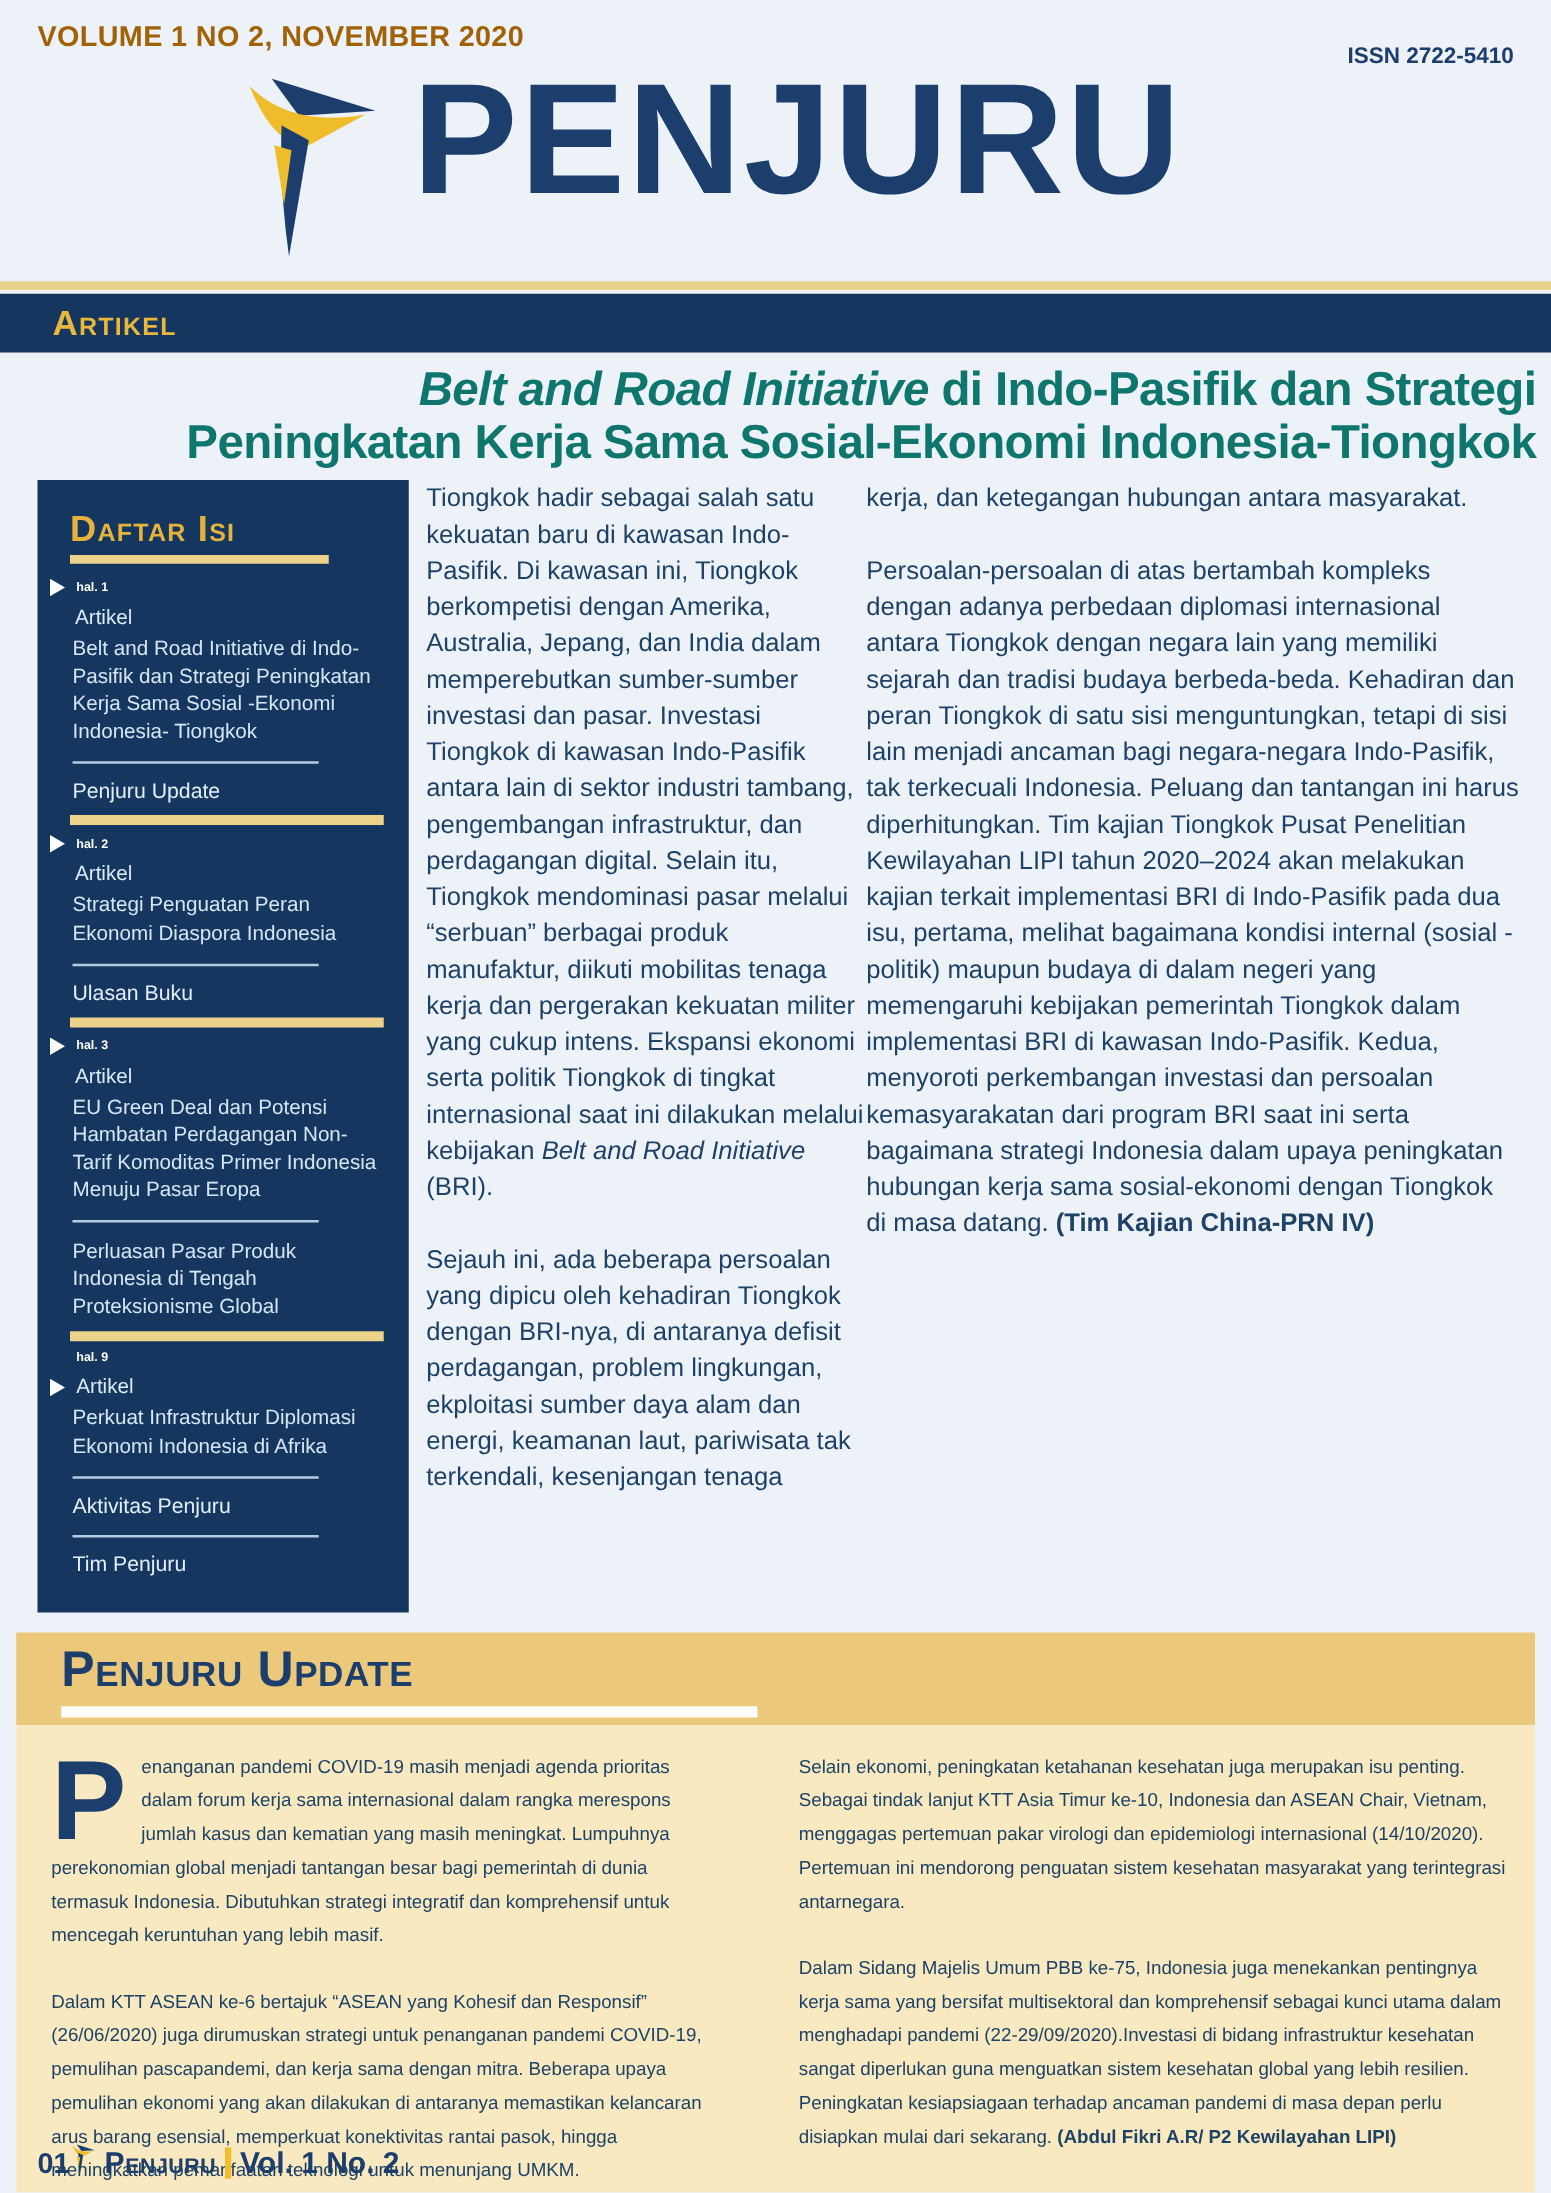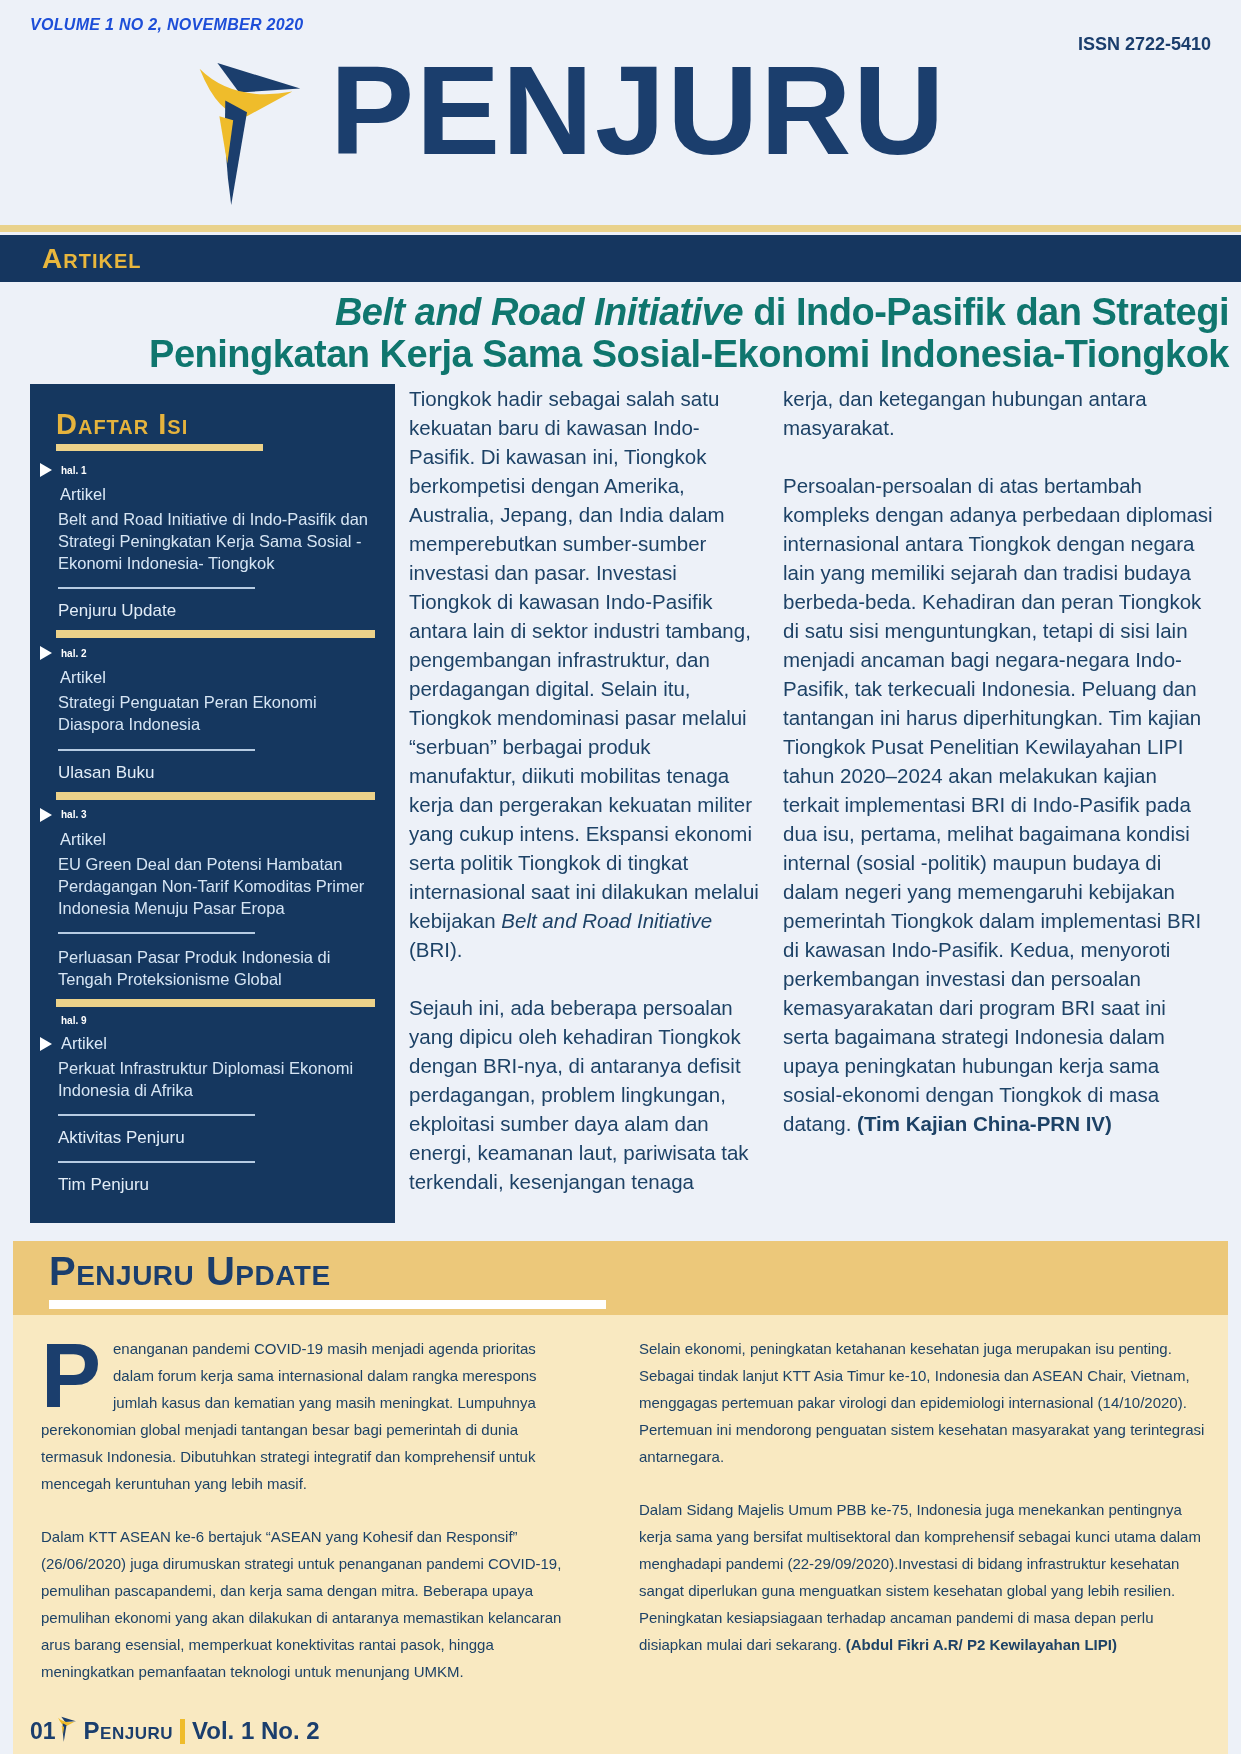--- a/index.html
+++ b/index.html
@@ -3,54 +3,54 @@
 <meta charset="utf-8">
 <style>
   * { margin:0; padding:0; box-sizing:border-box; }
   html,body { background:#edf1f8; }
   .page {
     position:relative; width:1241px; height:1754px; overflow:hidden;
     background:#edf1f8; font-family:"Liberation Sans", sans-serif; color:#1d4266;
   }
   
   .topbar { display:flex; justify-content:space-between; padding:16px 30px 0 30px; }
-  .topbar .vol { font-weight:bold; font-size:16px; color:#1d4ed8; letter-spacing:.3px;font-style:italic; }
+  .topbar .vol { font-weight:bold; font-size:23px; color:#a16207; letter-spacing:.3px; }
   .topbar .issn { font-weight:bold; font-size:18px; color:#1b3e6d;margin-top:18px; }
   
   .masthead { position:relative; height:150px; margin-top:2px; }
   .logo-main { position:absolute; left:183px; top:2px; }
   .mh-right { position:absolute; left:330px; top:0; }
   .penjuru-word { font-size:126px; line-height:108px; font-weight:bold; color:#1b3e6d; letter-spacing:2px; }
   .tagline-bar { width:718px; height:27px; margin-top:6px; background:#efbc2b;
     display:flex; align-items:center; justify-content:center;
     color:#173a64; font-weight:bold; font-size:17px; letter-spacing:1.2px; }
   
   .gold-rule { height:7px; background:#e9d28c; margin-top:18px; }
   .artikel-band { height:47px; background:#15365f; display:flex; align-items:center; padding-left:42px; margin-top:3px; }
   .sc { font-variant:small-caps; }
   .artikel-band .label { color:#e9b73d; font-size:28px; font-weight:bold; letter-spacing:1px; }
   
   .article-title { text-align:right; color:#0f766e; font-weight:bold; font-size:38px; line-height:42px; margin:9px 12px 0; letter-spacing:-0.5px; }
   .article-title em { font-style:italic; }
   
   .columns { display:flex; align-items:flex-start; margin:9px 26px 0 30px; }
-  .toc { width:365px; background:#15375f; padding:24px 20px 26px 26px; color:#d8e6f3; flex:none; }
+  .toc { width:297px; background:#15375f; padding:24px 20px 26px 26px; color:#d8e6f3; flex:none; }
   .toc-title { color:#e5b33d; font-size:29px; font-weight:bold; letter-spacing:1px; }
   .toc-title-bar { width:207px; height:7px; background:#ecd28a; margin:3px 0 12px; }
   .toc-page { display:flex; align-items:center; gap:9px; color:#ffffff; font-weight:bold; font-size:10px; margin:8px 0 8px -16px; }
   .toc-page.noarrow { margin-left:0; padding-left:5px; }
   .arrow { width:0; height:0; border-left:12px solid #ffffff; border-top:7px solid transparent; border-bottom:7px solid transparent; flex:none; }
   .toc-kind { font-size:16.5px; color:#dbe9f7; margin:2px 0 4px 4px; }
   .toc-kind-row { display:flex; align-items:center; gap:9px; margin:8px 0 4px -16px; font-size:16.5px; color:#dbe9f7; }
   .toc-item-title { font-size:16.5px; line-height:1.34; color:#d6e5f4; margin-left:2px; }
   .toc-sep { border:none; border-top:2px solid #b6cbe2; width:197px; margin:13px 0 12px 2px; }
   .toc-goldbar { height:8px; background:#ecd28a; width:100%; margin:9px 0 6px; }
   .toc-section { font-size:17px; color:#e2edf8; margin:2px 0 2px 2px; }
   .col-mid { width:352px; margin-left:14px; font-size:20.5px; line-height:29px; flex:none; }
-  .col-right { flex:1; margin-left:22px; font-size:20.5px; line-height:29px; }
+  .col-right { flex:1; font-size:20.5px; line-height:29px; }
   .body-p { margin-bottom:29px; color:#1d4266; }
   .body-p em { font-style:italic; }
   .body-p b { font-weight:bold; }
   
   .update-band { margin:16px 13px 0; height:74px; background:#ecc87a; position:relative; padding:8px 0 0 36px; }
   .update-title { color:#1b3e6d; font-size:40px; font-weight:bold; letter-spacing:.5px; }
   .update-underline { position:absolute; left:36px; top:59px; width:557px; height:9px; background:#ffffff; }
   .update-panel { margin:0 13px; background:#f9e9c1; display:flex; padding:20px 14px 30px 28px; height:472px; overflow:hidden; }
   .ucol-left { width:532px; flex:none; }
   .ucol-right { flex:1; margin-left:66px; }

